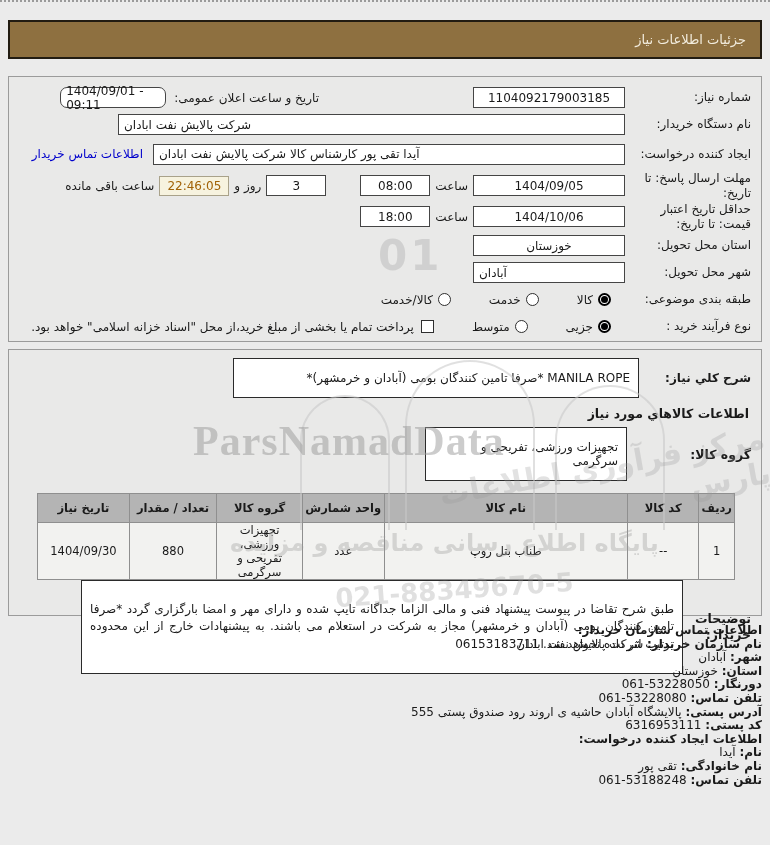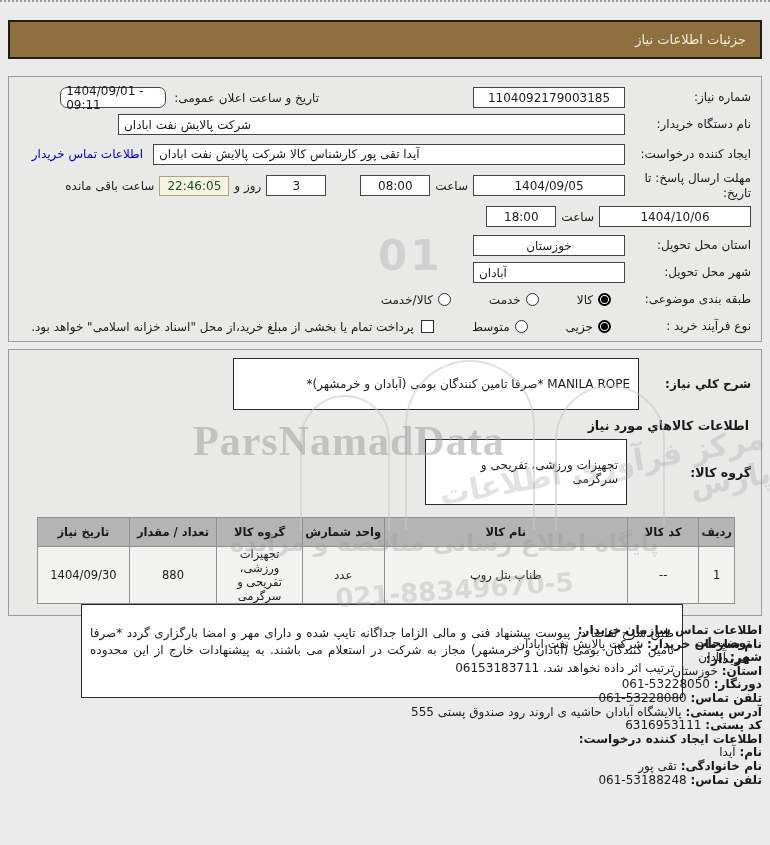--- a/index.html
+++ b/index.html
@@ -47,21 +47,21 @@
   .wide { width:507px; }
   .wcreator { width:472px; }
   .w70  { width:70px; }
   .w60  { width:60px; }
   .wdesc { width:406px; }
   .wgroup { width:202px; }
 
   .gap145 { margin-right:14px; }
   .lbl2 { padding:0 6px 0 8px; }
   .countdown {
-    background:#f7f3df; border:1px solid #a9a28a; color:#14532d;
+    background:#f7f3df; border:1px solid #a9a28a; color:#a16207;
     width:70px; height:20px; display:flex; align-items:center; justify-content:center;
     font-size:12px; flex:none;
   }
   .link { color:#0000cc; font-size:12px; margin-right:10px; cursor:pointer; }
   .sm { padding:0 5px; }
 
   
   .radio {
     flex:none; width:13px; height:13px; border-radius:50%;
     border:1px solid #2e2e2e; background:#fff; position:relative; margin:0 14px 0 5px;
@@ -69,21 +69,21 @@
   .radio.checked { border:2px solid #000; }
   .radio.checked::after {
     content:""; position:absolute; inset:1px; border-radius:50%; background:#000;
   }
   .cbox { flex:none; width:13px; height:13px; border:1px solid #2e2e2e; background:#fff; margin:0 14px 0 7px; }
   .optlbl { margin-left:4px;padding-left:20px; }
 
   
   .descbox {
     background:#fff; border:1px solid #2a2a2a; min-height:24px;
-    display:flex; align-items:center; padding:18px 8px; font-size:12px; flex:none;margin-left:47px;
+    display:flex; align-items:center; padding:12px 8px; font-size:12px; flex:none;margin-left:47px;
   }
   .heading-items { font-weight:bold; font-size:12.5px; padding:8px 8px 4px 0; }
   .grouprow { margin-top:2px; }
   .grouprow .lblg { flex:none; width:100px; font-weight:bold; font-size:12.5px; }
 
   table.goods {
     border-collapse:collapse; margin:12px 22px 0 38px; width:698px;
     font-size:11.5px; background:#f2f2f0;
   }
   table.goods th, table.goods td { border:1px solid #8f8f8f; text-align:center; padding:3px 2px; }
@@ -161,20 +161,21 @@
     <div class="ibox w150 ltr">1404/09/05</div>
     <span class="sm">ساعت</span>
     <div class="ibox w70 ltr">08:00</div>
     <div class="ibox w60 ltr" style="margin-right:34px">3</div>
     <span class="sm">روز و</span>
     <div class="countdown ltr">22:46:05</div>
     <span class="sm">ساعت باقی مانده</span>
   </div>
 
   <div class="row" style="min-height:31px">
+    <span class="lbl">حداقل تاریخ اعتبار قیمت: تا تاریخ:</span>
     <div class="ibox w150 ltr">1404/10/06</div>
     <span class="sm">ساعت</span>
     <div class="ibox w70 ltr">18:00</div>
   </div>
 
   <div class="row">
     <span class="lbl">استان محل تحویل:</span>
     <div class="ibox w150">خوزستان</div>
   </div>
 

